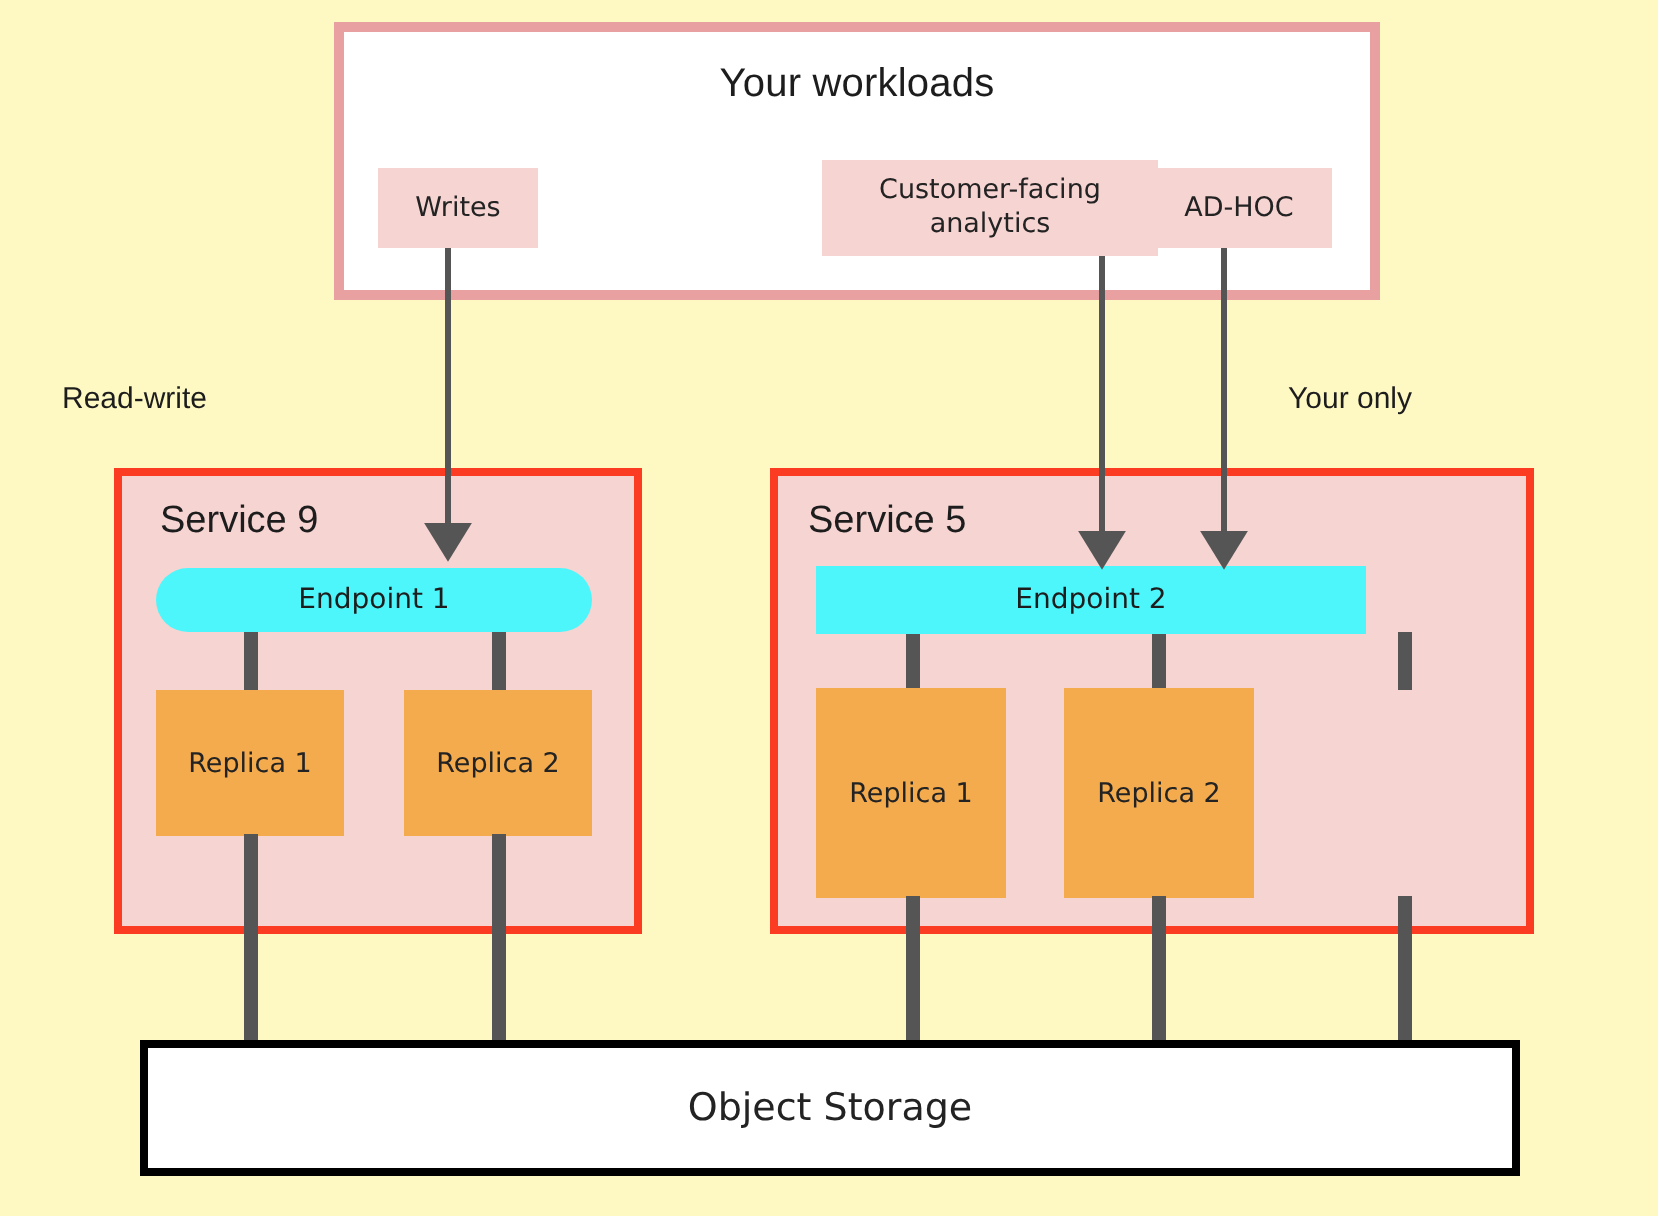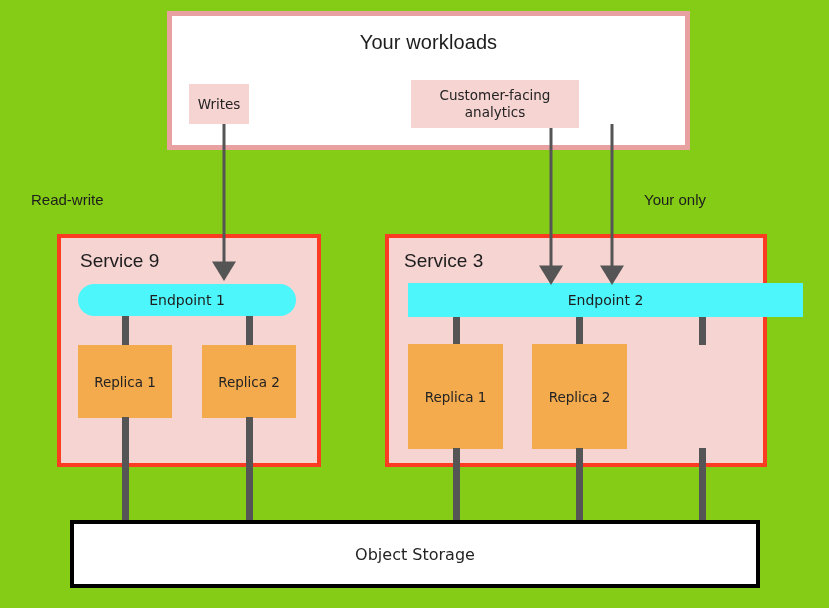--- a/index.html
+++ b/index.html
@@ -8,21 +8,21 @@
     background: #ffffff;
   }
   body {
     font-family: "Liberation Sans", sans-serif;
     color: #1b1b1b;
   }
   #canvas {
     position: relative;
     width: 829px;
     height: 608px;
-    background: #84cc16;
+    background: #fef9c3;
     overflow: hidden;
   }
   .abs { position: absolute; }
 
   
   .workloads-box {
     left: 167px; top: 11px;
     width: 523px; height: 139px;
     border: 5px solid #e8a0a0;
     background: #ffffff;
@@ -43,21 +43,21 @@
     display: flex;
     align-items: center;
     justify-content: center;
     text-align: center;
     font-size: 13.5px;
     line-height: 17px;
     color: #232323;
     font-family: "DejaVu Sans", sans-serif;
     padding: 0 4px;
   }
-  .chip-writes   { left: 189px; top: 84px;  width: 60px;  height: 40px; }
+  .chip-writes   { left: 189px; top: 84px;  width: 80px;  height: 40px; }
   .chip-analytics{ left: 411px; top: 80px;  width: 168px; height: 48px; }
   .chip-adhoc    { left: 573px; top: 84px;  width: 93px;  height: 40px; }
 
   
   .section-label {
     font-size: 15px;
     color: #1d1d1d;
     font-family: "Liberation Sans", sans-serif;
     white-space: nowrap;
   }
@@ -84,21 +84,21 @@
   .endpoint {
     background: #4df6fb;
     display: flex;
     align-items: center;
     justify-content: center;
     font-size: 14px;
     color: #1d1d1d;
     font-family: "DejaVu Sans", sans-serif;
   }
   .endpoint-1 { left: 78px;  top: 284px; width: 218px; height: 32px; border-radius: 16px; }
-  .endpoint-2 { left: 408px; top: 283px; width: 395px; height: 34px; }
+  .endpoint-2 { left: 408px; top: 283px; width: 275px; height: 34px; }
 
   
   .replica {
     background: #f4ab4e;
     display: flex;
     align-items: center;
     justify-content: center;
     font-size: 13.5px;
     color: #232323;
     font-family: "DejaVu Sans", sans-serif;
@@ -118,21 +118,21 @@
 
   
   .object-storage {
     left: 70px; top: 520px;
     width: 690px; height: 68px;
     background: #ffffff;
     border: 4px solid #000000;
     display: flex;
     align-items: center;
     justify-content: center;
-    font-size: 16px;
+    font-size: 19px;
     color: #232323;
     font-family: "DejaVu Sans", sans-serif;
   }
 
   
   .arrow-layer {
     left: 0; top: 0;
     width: 829px; height: 608px;
     pointer-events: none;
   }
@@ -140,40 +140,41 @@
 </head>
 <body>
 
 <div id="canvas">
 
   <div class="abs workloads-box"></div>
   <div class="abs workloads-title">Your workloads</div>
 
   <div class="abs chip chip-writes">Writes</div>
   <div class="abs chip chip-analytics">Customer-facing analytics</div>
+  <div class="abs chip chip-adhoc">AD-HOC</div>
 
   <div class="abs section-label label-readwrite">Read-write</div>
   <div class="abs section-label label-readonly">Your only</div>
 
   <div class="abs service-box service-1"></div>
   <div class="abs service-title title-s1">Service 9</div>
 
   <div class="abs connector" style="left:122px; top:315px; height:31px;"></div>
   <div class="abs connector" style="left:246px; top:315px; height:31px;"></div>
 
   <div class="abs endpoint endpoint-1">Endpoint 1</div>
 
   <div class="abs replica rep-s1-1">Replica 1</div>
   <div class="abs replica rep-s1-2">Replica 2</div>
 
   <div class="abs connector" style="left:122px; top:417px; height:106px;"></div>
   <div class="abs connector" style="left:246px; top:417px; height:106px;"></div>
 
   <div class="abs service-box service-2"></div>
-  <div class="abs service-title title-s2">Service 3</div>
+  <div class="abs service-title title-s2">Service 5</div>
 
   <div class="abs connector" style="left:453px; top:316px; height:29px;"></div>
   <div class="abs connector" style="left:576px; top:316px; height:29px;"></div>
   <div class="abs connector" style="left:699px; top:316px; height:29px;"></div>
 
   <div class="abs endpoint endpoint-2">Endpoint 2</div>
 
   <div class="abs replica rep-s2-1">Replica 1</div>
   <div class="abs replica rep-s2-2">Replica 2</div>
 

